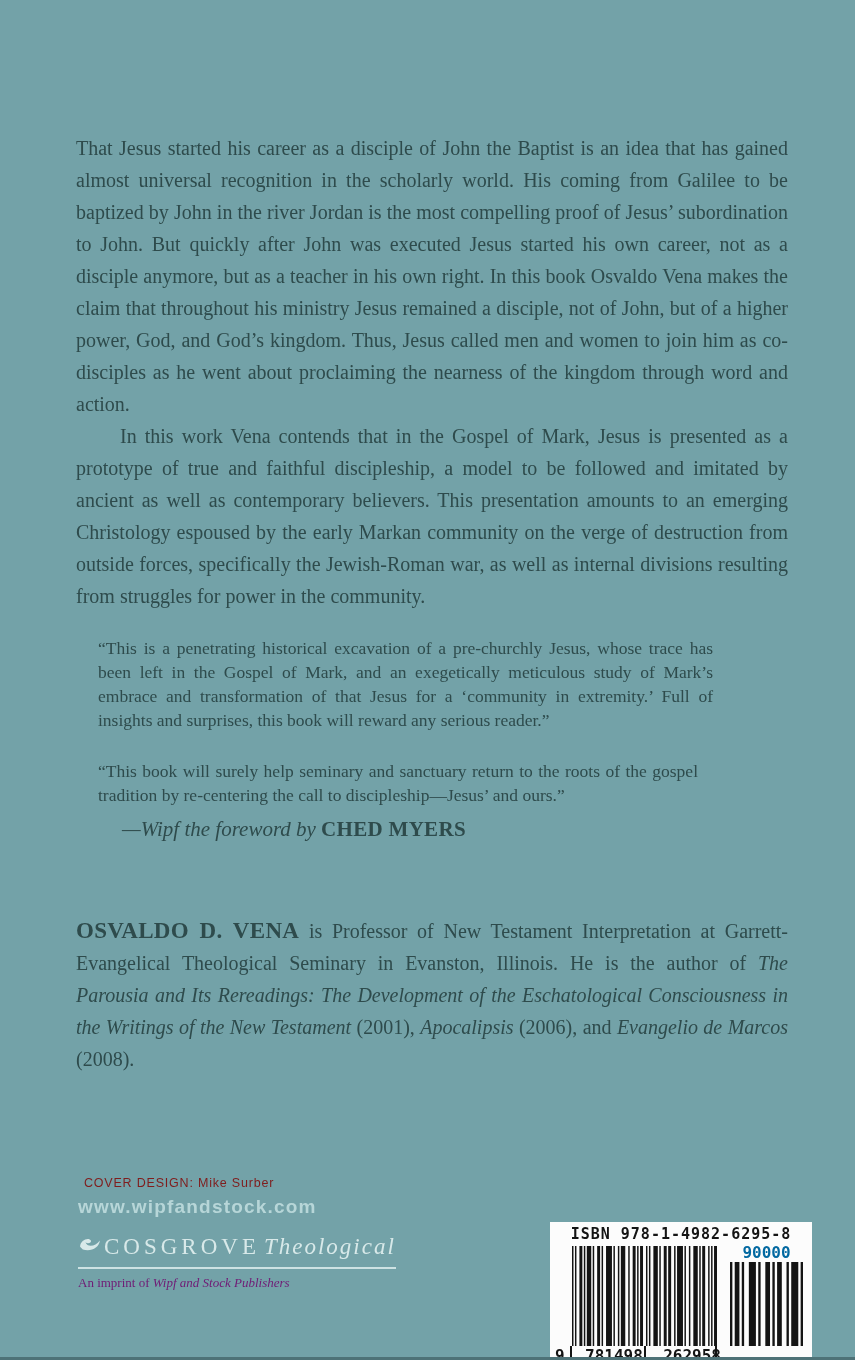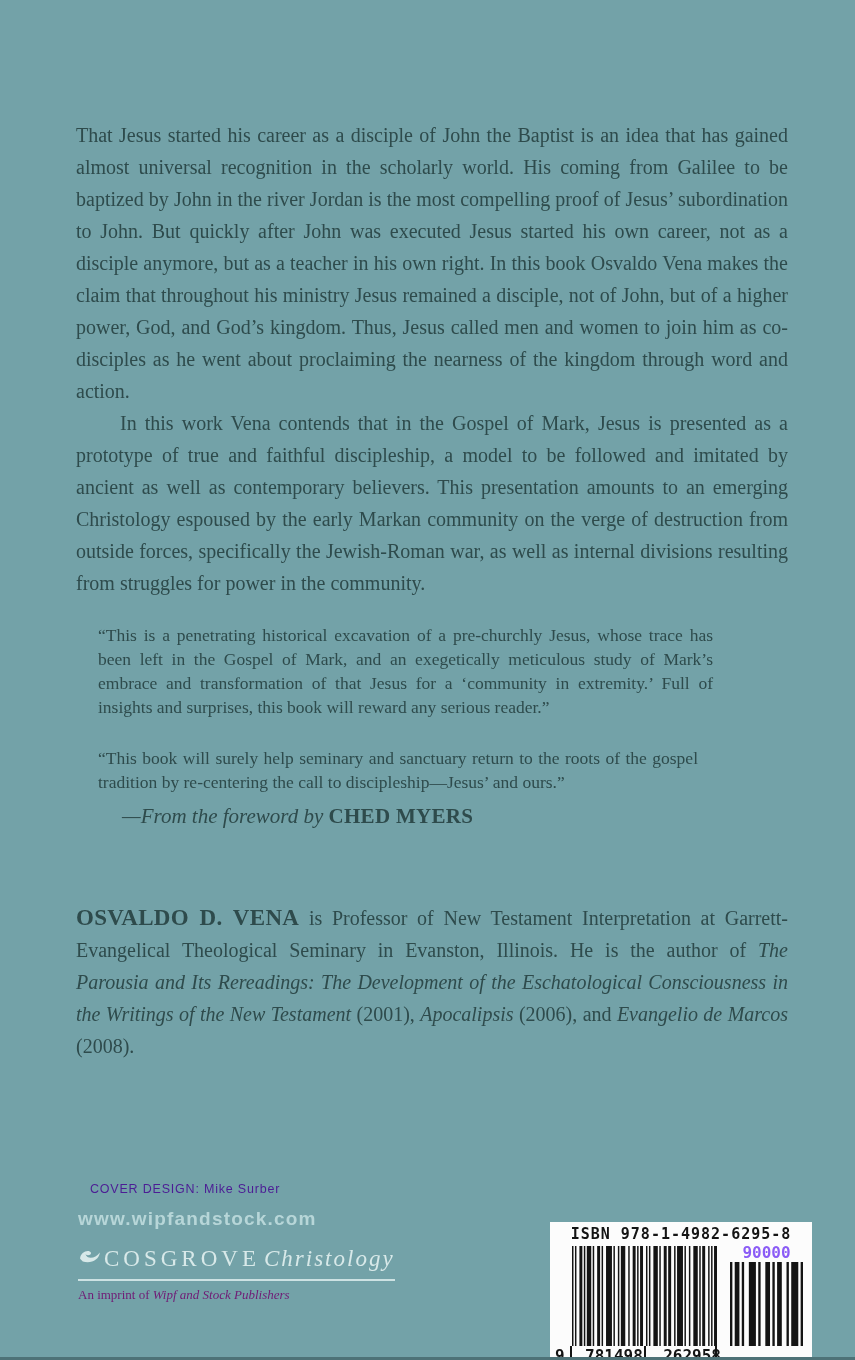--- a/index.html
+++ b/index.html
@@ -5,21 +5,21 @@
   html,body{margin:0;padding:0;}
   .page{
     position:relative;
     width:855px;height:1360px;
     background:#73a2a8;
     overflow:hidden;
     font-family:"Liberation Serif","DejaVu Serif",serif;
     color:#2e4b4c;
   }
   
-  .content{position:absolute;left:76px;top:119px;width:712px;}
+  .content{position:absolute;left:76px;top:132px;width:712px;}
   .body-par{
     margin:0;font-size:20px;line-height:32px;text-align:justify;
     color:#2e4b4c;
   }
   .body-par.indent{text-indent:44px;}
   .quote{
     margin:24px 0 0 22px;width:615px;
     font-size:17.5px;line-height:24px;text-align:justify;
   }
   .quote.second{margin-top:27px;width:600px;}
@@ -35,22 +35,22 @@
   .attribution2 .attr-name{font-weight:bold;letter-spacing:.3px;margin-top:36px;}
   .bio{
     margin:71px 0 0 0;width:712px;
     font-size:20px;line-height:32px;text-align:justify;
   }
   .bio .bio-name{font-weight:bold;font-size:23px;letter-spacing:.3px;}
   .bio .it{font-style:italic;}
   
   .pub-block{position:absolute;left:78px;top:1170px;}
   .cover-design{
-    margin:12px;font-family:"Liberation Sans","DejaVu Sans",sans-serif;
-    font-size:12.5px;letter-spacing:.8px;color:#4c1d95;
+    margin:6px;font-family:"Liberation Sans","DejaVu Sans",sans-serif;
+    font-size:12.5px;letter-spacing:.8px;color:#7f1d1d;
   }
   .website{
     margin:2px 0 0 0;font-family:"Liberation Sans","DejaVu Sans",sans-serif;
     font-weight:bold;font-size:19px;letter-spacing:1.2px;color:#b7d6d8;
   }
   .imprint-logo{
     display:inline-block;margin-top:16px;
     border-bottom:2px solid #cde2e3;padding-bottom:7px;
     color:#d8e9e9;white-space:nowrap;
   }
@@ -69,21 +69,21 @@
   .barcode-isbn{
     position:absolute;left:0;right:0;top:3px;text-align:center;
     font-family:"DejaVu Sans Mono","Liberation Mono",monospace;
     font-weight:bold;font-size:15px;letter-spacing:1px;color:#141414;
   }
   .bars-main{position:absolute;left:22px;top:24px;width:145px;height:100px;}
   .bars-supp{position:absolute;left:180px;top:40px;width:73px;height:84px;}
   .barcode-price{
     position:absolute;left:178px;top:21px;width:77px;text-align:center;
     font-family:"DejaVu Sans Mono","Liberation Mono",monospace;
-    font-weight:bold;font-size:16px;color:#8b5cf6;
+    font-weight:bold;font-size:16px;color:#0369a1;
   }
   .barcode-digits{
     position:absolute;left:5px;top:124px;width:166px;
     display:flex;justify-content:space-between;
     font-family:"DejaVu Sans Mono","Liberation Mono",monospace;
     font-weight:bold;font-size:16px;color:#141414;
   }
   .guard-tick{position:absolute;top:124px;width:2px;height:14px;background:#141414;}
   .tick-a{left:20px;}.tick-b{left:94px;}.tick-c{left:165px;}
   .bottom-edge{position:absolute;left:0;bottom:0;width:100%;height:3px;background:#4e7277;}
@@ -93,32 +93,32 @@
 
 <div class="page">
 
   <div class="content">
     <p class="body-par">That Jesus started his career as a disciple of John the Baptist is an idea that has gained almost universal recognition in the scholarly world. His coming from Galilee to be baptized by John in the river Jordan is the most compelling proof of Jesus’ subordination to John. But quickly after John was executed Jesus started his own career, not as a disciple anymore, but as a teacher in his own right. In this book Osvaldo Vena makes the claim that throughout his ministry Jesus remained a disciple, not of John, but of a higher power, God, and God’s kingdom. Thus, Jesus called men and women to join him as co-disciples as he went about proclaiming the nearness of the kingdom through word and action.</p>
     <p class="body-par indent">In this work Vena contends that in the Gospel of Mark, Jesus is presented as a prototype of true and faithful discipleship, a model to be followed and imitated by ancient as well as contemporary believers. This presentation amounts to an emerging Christology espoused by the early Markan community on the verge of destruction from outside forces, specifically the Jewish-Roman war, as well as internal divisions resulting from struggles for power in the community.</p>
 
     <p class="quote">“This is a penetrating historical excavation of a pre-churchly Jesus, whose trace has been left in the Gospel of Mark, and an exegetically meticulous study of Mark’s embrace and transformation of that Jesus for a ‘community in extremity.’ Full of insights and surprises, this book will reward any serious reader.”</p>
 
     <p class="quote second">“This book will surely help seminary and sanctuary return to the roots of the gospel tradition by re-centering the call to discipleship—Jesus’ and ours.”</p>
-    <p class="attribution2"><span class="attr-prefix">—From the foreword by </span><span class="attr-name">CHED MYERS</span></p>
+    <p class="attribution2"><span class="attr-prefix">—Wipf the foreword by </span><span class="attr-name">CHED MYERS</span></p>
 
     <p class="bio"><span class="bio-name">OSVALDO D. VENA</span><span> is Professor of New Testament Interpretation at Garrett-Evangelical Theological Seminary in Evanston, Illinois. He is the author of </span><span class="it">The Parousia and Its Rereadings: The Development of the Eschatological Consciousness in the Writings of the New Testament</span><span> (2001), </span><span class="it">Apocalipsis</span><span> (2006), and </span><span class="it">Evangelio de Marcos</span><span> (2008).</span></p>
   </div>
 
   <div class="pub-block">
     <p class="cover-design">COVER DESIGN: Mike Surber</p>
     <p class="website">www.wipfandstock.com</p>
     <div class="imprint-logo">
       <span class="swan"><svg width="24" height="18" viewBox="0 0 26 20">
             <path d="M2 12 C 2 4, 12 1, 14 5 C 15 8, 10 9, 8 7 C 10 13, 19 12, 24 5 C 23 13, 14 18, 5 15 Z" fill="#d8e9e9"></path>
-          </svg></span><span class="pickwick">COSGROVE</span><span class="publications">Christology</span>
+          </svg></span><span class="pickwick">COSGROVE</span><span class="publications">Theological</span>
     </div>
     <p class="imprint-line"><span>An imprint of </span><span class="it">Wipf and Stock Publishers</span></p>
   </div>
 
   <div class="barcode-box">
     <div class="barcode-isbn">ISBN 978-1-4982-6295-8</div>
     <div class="bars-main"><svg width="100%" height="100%" viewBox="0 0 98 100" preserveAspectRatio="none">
           <rect x="0" y="0" width="1" height="100" fill="#141414"></rect>
           <rect x="2" y="0" width="1" height="100" fill="#141414"></rect>
           <rect x="5" y="0" width="2" height="100" fill="#141414"></rect>

